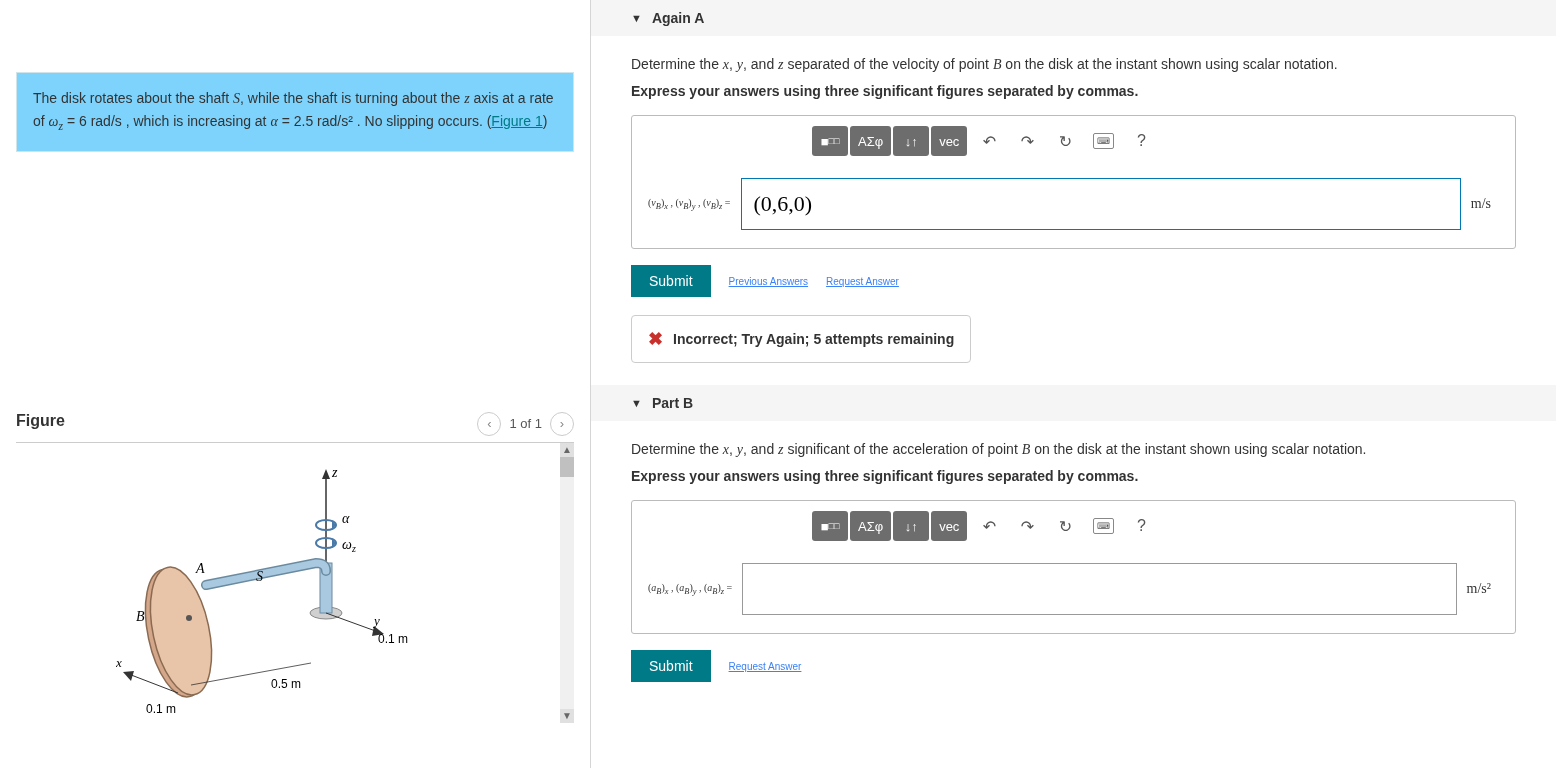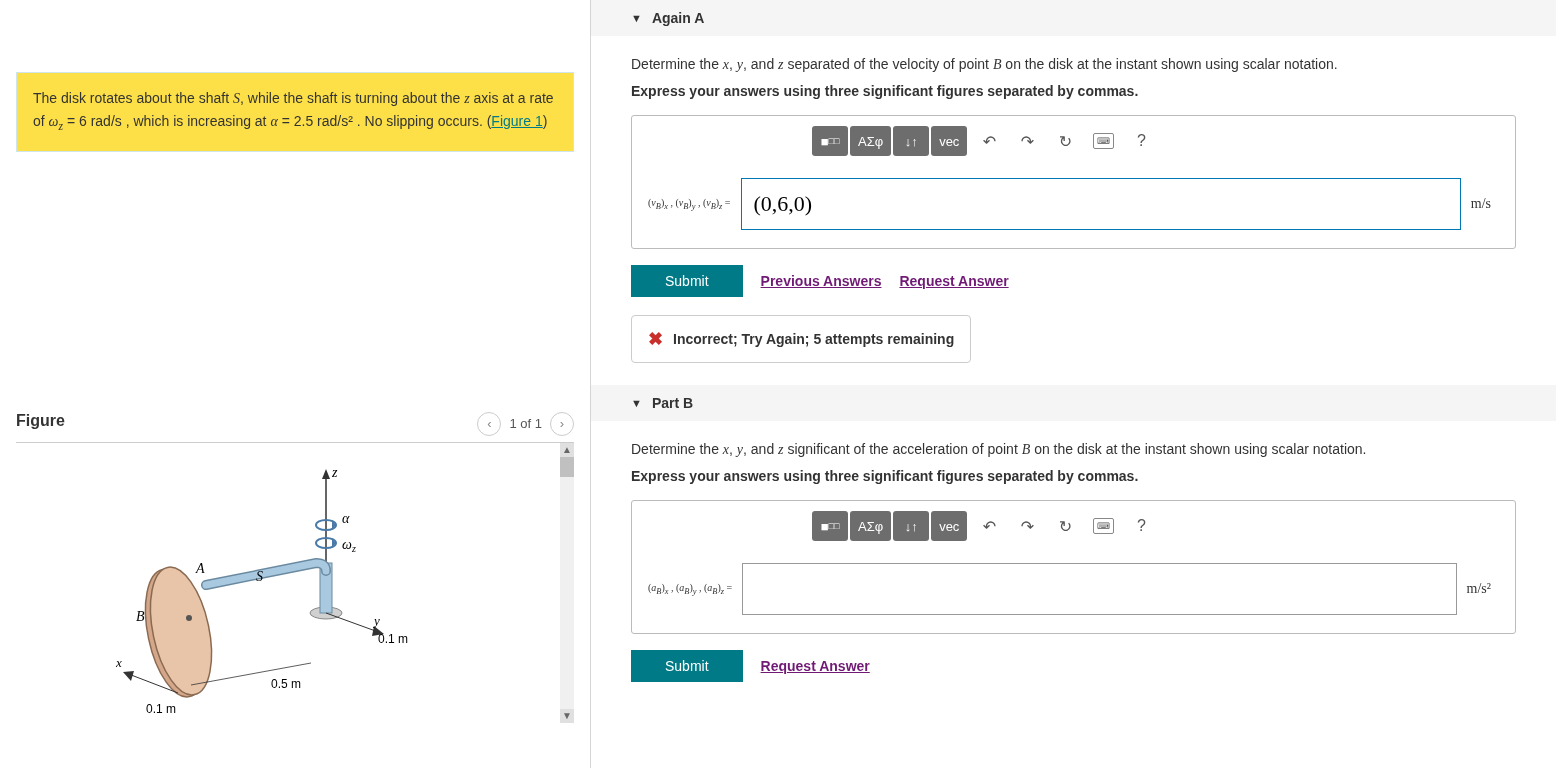--- a/index.html
+++ b/index.html
@@ -1,19 +1,19 @@
 <!DOCTYPE html>
 <html><head>
 <meta charset="utf-8">
 <style>
 * { box-sizing: border-box; margin: 0; padding: 0; }
 body { font-family: Arial, Helvetica, sans-serif; font-size: 14px; color: #333; background: #fff; }
 .container { display: flex; width: 1556px; height: 768px; }
 .left-panel { width: 590px; padding: 12px 16px; position: relative; }
-.problem-box { background: #fde047; border: 1px solid #d0e5ea; padding: 14px 16px; line-height: 1.6; margin-top: 60px; }
+.problem-box { background: #7dd3fc; border: 1px solid #d0e5ea; padding: 14px 16px; line-height: 1.6; margin-top: 60px; }
 .problem-box .math-var { font-style: italic; font-family: Georgia, serif; }
 .figure-link { color: #007a87; text-decoration: underline; cursor: pointer; }
 .figure-section { margin-top: 260px; }
 .figure-header { display: flex; align-items: flex-start; justify-content: space-between; border-bottom: 1px solid #ccc; padding-bottom: 6px; }
 .figure-title { font-weight: bold; font-size: 16px; }
 .figure-nav { display: flex; align-items: center; gap: 8px; font-size: 13px; color: #555; }
 .nav-btn { width: 24px; height: 24px; border: 1px solid #ccc; border-radius: 50%; background: #fff; display: flex; align-items: center; justify-content: center; cursor: pointer; color: #888; }
 .figure-body { position: relative; height: 280px; }
 .figure-scroll { position: absolute; right: 0; top: 0; bottom: 0; width: 14px; background: #f0f0f0; }
 .figure-scroll-thumb { background: #c0c0c0; width: 100%; height: 20px; }
@@ -31,22 +31,22 @@
 .toolbar { display: flex; align-items: center; gap: 6px; padding: 10px 12px 10px 180px; }
 .tool-group { display: flex; gap: 2px; }
 .tool-btn { background: #6d6d6d; color: #fff; border: none; border-radius: 3px; height: 30px; min-width: 36px; padding: 0 8px; font-size: 13px; cursor: pointer; display:flex; align-items:center; justify-content:center; }
 .tool-icon { background: none; border: none; color: #555; width: 32px; height: 30px; cursor: pointer; display:flex; align-items:center; justify-content:center; font-size:16px;}
 .answer-row { display: flex; align-items: center; padding: 12px 16px 18px 16px; gap: 10px; }
 .var-label { font-family: Georgia, serif; font-size: 10px; white-space: nowrap; }
 .answer-input { flex: 1; border: 1px solid #0079b3; height: 52px; padding: 0 12px; font-family: Georgia, serif; font-size: 22px; }
 .answer-input.empty { border-color: #999; }
 .unit { font-family: Georgia, serif; white-space: nowrap; padding-right: 8px; }
 .action-row { display: flex; align-items: center; gap: 18px; margin-top: 16px; }
-.submit-btn { background: #007a87; color: #fff; border: none; padding: 8px 34px; font-size: 14px; cursor: pointer; }
-.link { color: #701a75; text-decoration: underline; font-size: 14px; cursor: pointer; font-weight: bold; }
+.submit-btn { background: #007a87; color: #fff; border: none; padding: 8px 18px; font-size: 14px; cursor: pointer; }
+.link { color: #3b82f6; text-decoration: underline; font-size: 10px; cursor: pointer; }
 .feedback-box { border: 1px solid #ccc; border-radius: 4px; padding: 12px 16px; margin-top: 18px; display: inline-flex; align-items: center; gap: 10px; font-weight: bold; }
 .x-icon { color: #c9302c; font-size: 18px; font-weight: bold; }
 .keyboard-icon { border: 1px solid #888; border-radius:2px; padding:2px 3px; font-size:9px; display:inline-block; }
 </style>
 </head>
 <body>
 
 <div class="container">
   <div class="left-panel">
     <div class="problem-box">

